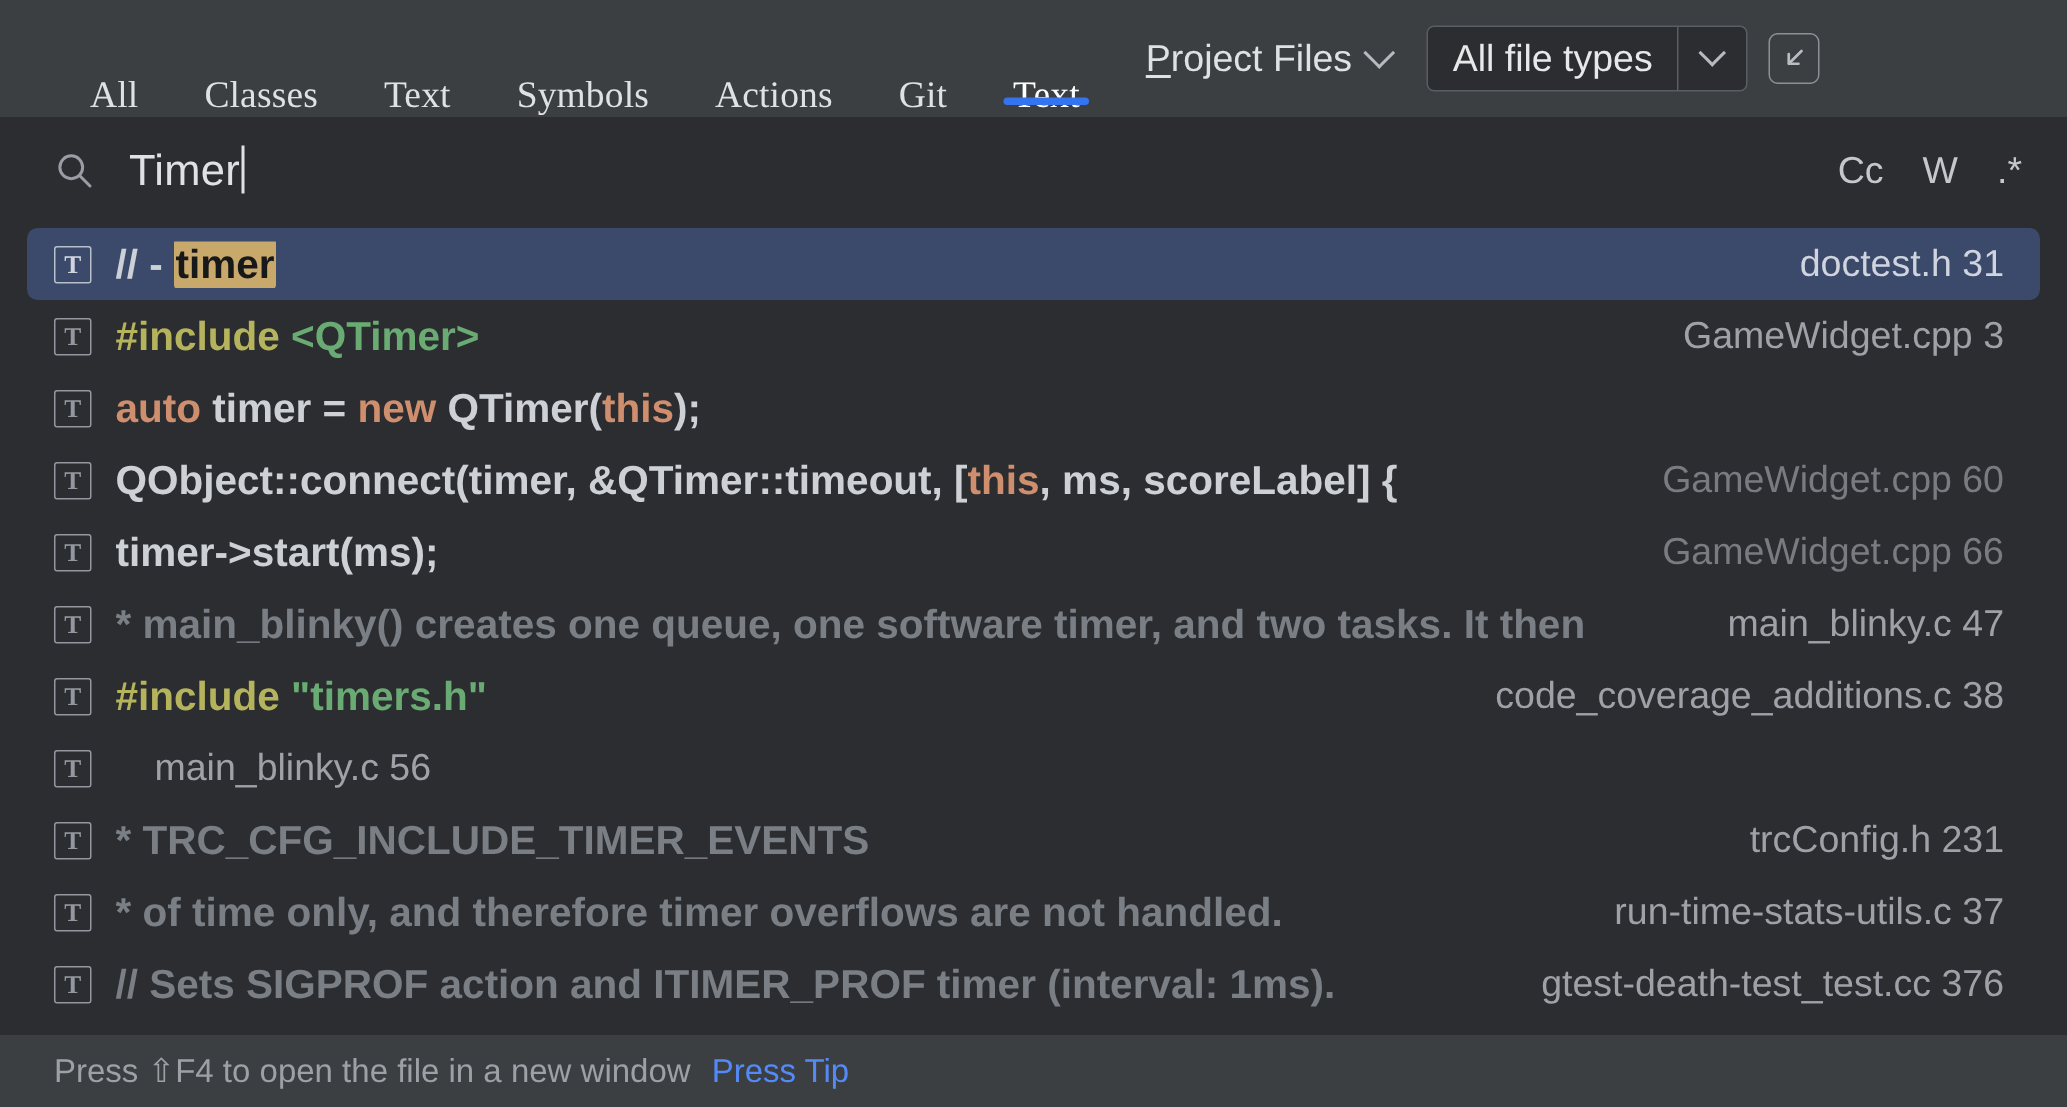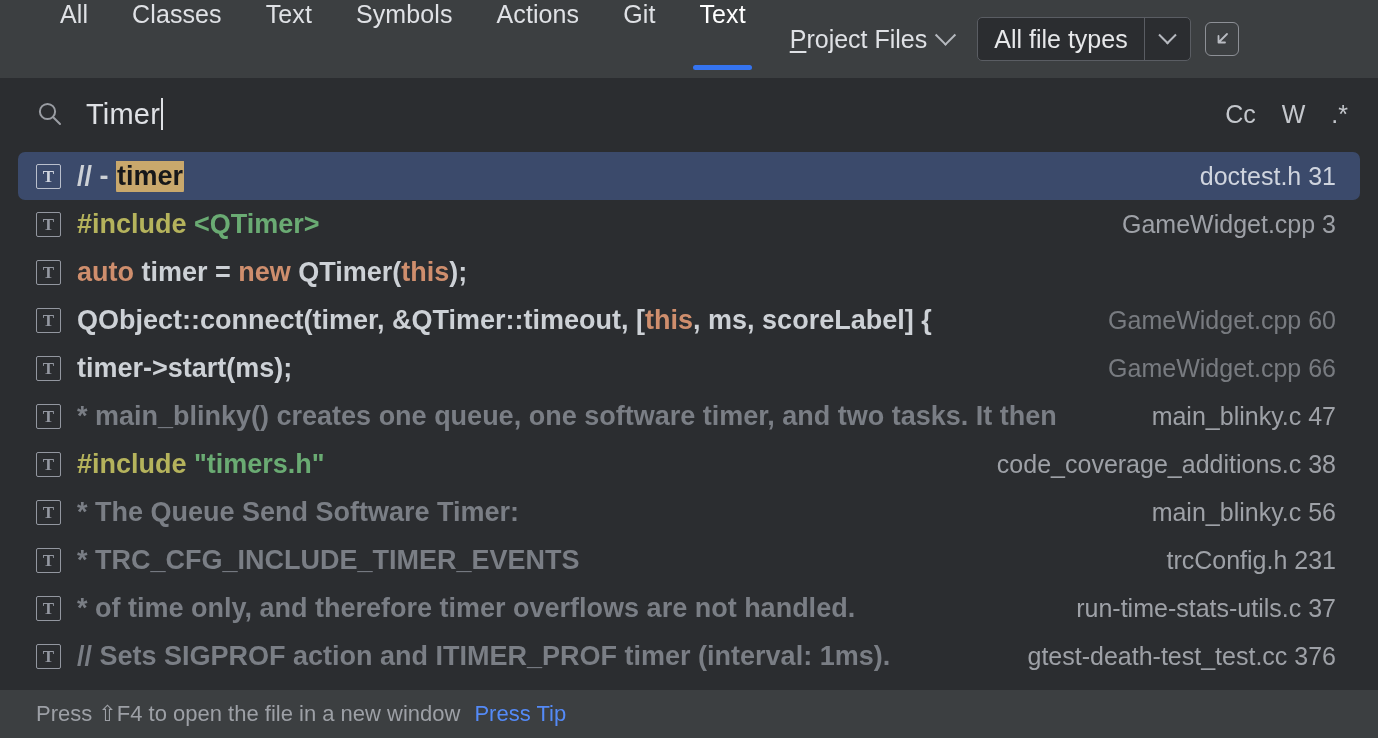--- a/index.html
+++ b/index.html
@@ -24,27 +24,28 @@
     align-items: center;
     position: relative;
     flex: 0 0 78px;
     padding-left: 38px;
     padding-right: 14px;
   }
   .tab {
     position: relative;
     height: 78px;
     display: flex;
-    align-items: flex-start;
+    align-items: flex-end;
     padding: 0 22px;
     color: #dfe1e5;
     font-size: 25px;
     letter-spacing: 0.1px;
     cursor: default;
     white-space: nowrap;
+    font-family: Liberation Serif, serif;
   }
   .tab.active { color: #ffffff; }
   .tab.active .tab-underline {
     position: absolute;
     left: 16px; right: 16px;
     bottom: 8px;
     height: 5px;
     border-radius: 3px;
     background: #3574f0;
   }
@@ -306,21 +307,20 @@
         <div class="row-text"><span class="tok-comment"> * main_blinky() creates one queue, one software timer, and two tasks.  It then</span></div>
         <div class="row-loc bright">main_blinky.c 47</div>
       </div>
       <div class="row">
         <div class="ticon">T</div>
         <div class="row-text"><span class="tok-macro">#include </span><span class="tok-str">"timers.h"</span></div>
         <div class="row-loc bright">code_coverage_additions.c 38</div>
       </div>
       <div class="row">
         <div class="ticon">T</div>
-        <div class="row-text"><span class="tok-comment"> * The Queue Send Software Timer:</span></div>
         <div class="row-loc bright">main_blinky.c 56</div>
       </div>
       <div class="row">
         <div class="ticon">T</div>
         <div class="row-text"><span class="tok-comment"> * TRC_CFG_INCLUDE_TIMER_EVENTS</span></div>
         <div class="row-loc bright">trcConfig.h 231</div>
       </div>
       <div class="row">
         <div class="ticon">T</div>
         <div class="row-text"><span class="tok-comment"> * of time only, and therefore timer overflows are not handled.</span></div>

